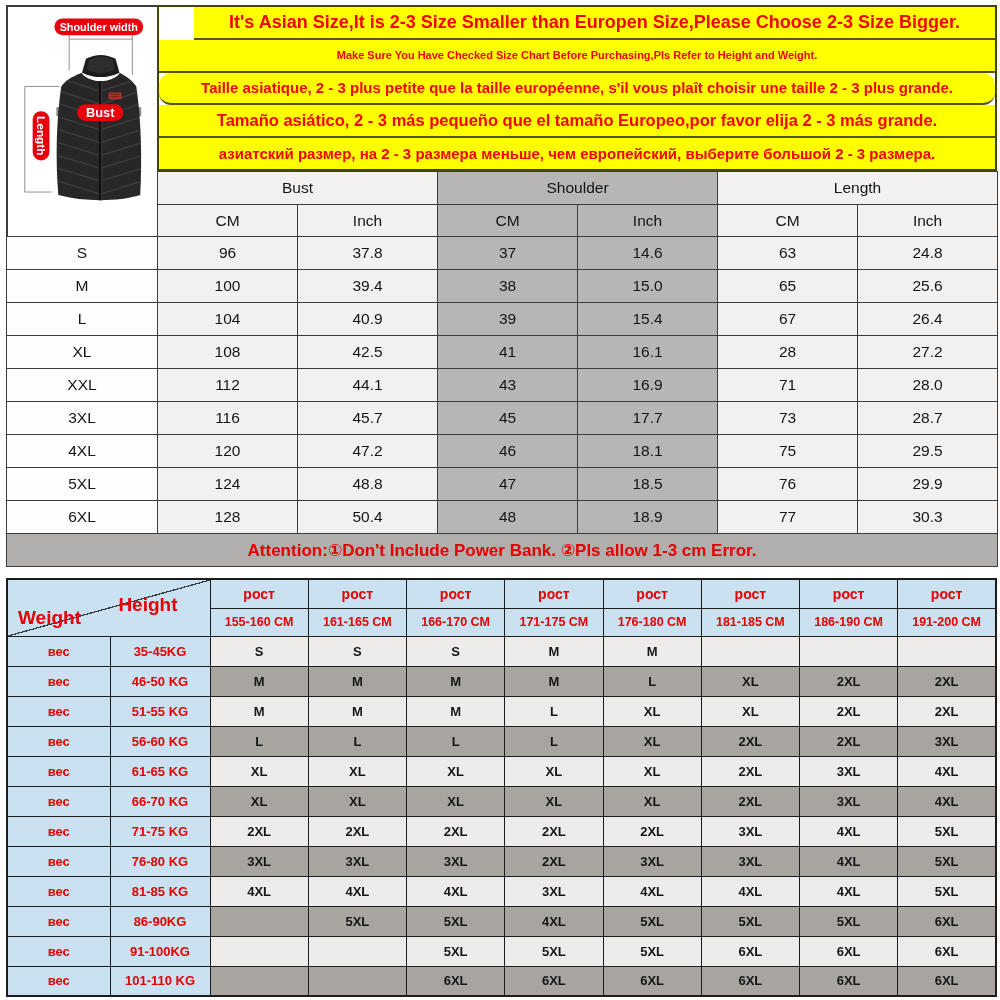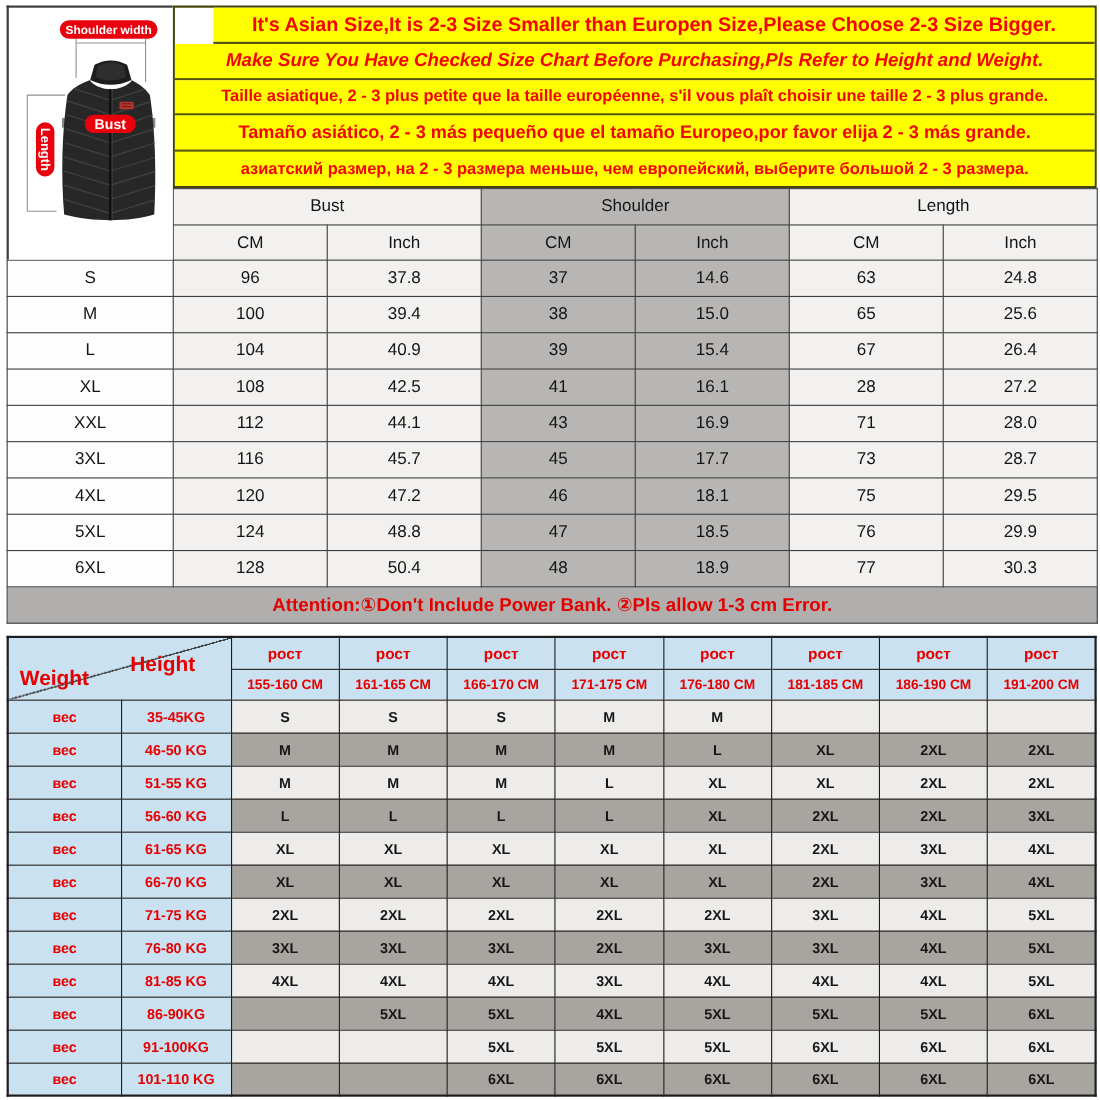--- a/index.html
+++ b/index.html
@@ -12,21 +12,21 @@
   .banner{
     position:absolute;left:157px;top:5px;width:840px;height:166px;
     display:flex;flex-direction:column;border:2px solid #44440a;box-sizing:border-box;
   }
   .banner-row{
     flex:1;background:#ffff00;display:flex;align-items:center;justify-content:center;
     color:#f20505;font-weight:bold;white-space:nowrap;border-bottom:2px solid #55550f;
     overflow:hidden;
   }
   .banner-row:last-child{border-bottom:none;}
-  .fs1{font-size:18px;margin-left:35px;} .fs2{font-size:17px;font-style:italic;} .fs3{font-size:15px;}
+  .fs1{font-size:18px;margin-left:35px;} .fs2{font-size:11px;} .fs3{font-size:15px;border-radius:12px;}
   .fs4{font-size:16.5px;} .fs5{font-size:15px;}
 
   
   .vest-box{
     position:absolute;left:6px;top:5px;width:151px;height:231px;
     border-left:2px solid #3c3c3c;border-top:2px solid #3c3c3c;box-sizing:border-box;
     background:#fff;z-index:2;
   }
   .vest-box svg{display:block;width:100%;height:100%;}
 

